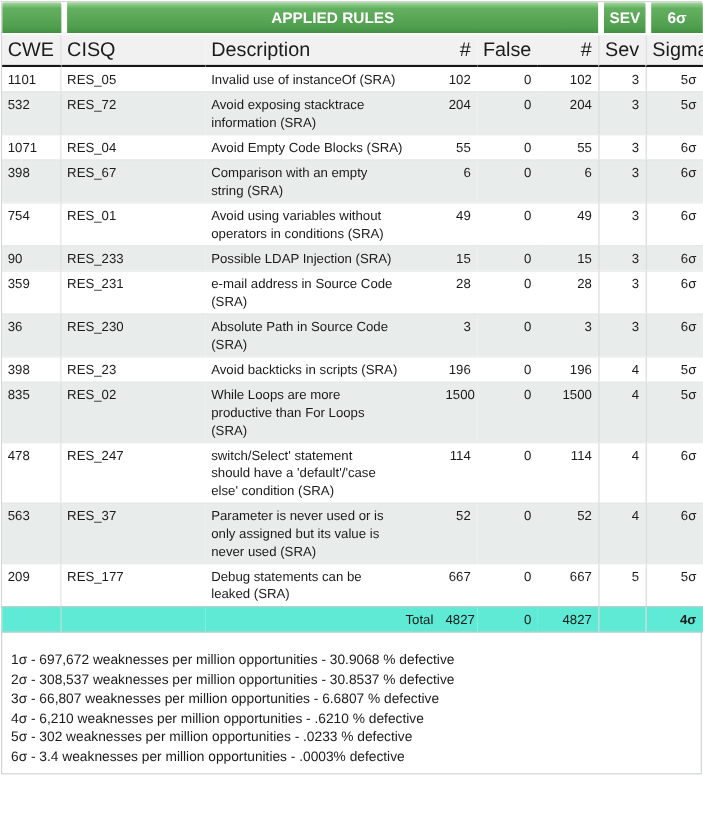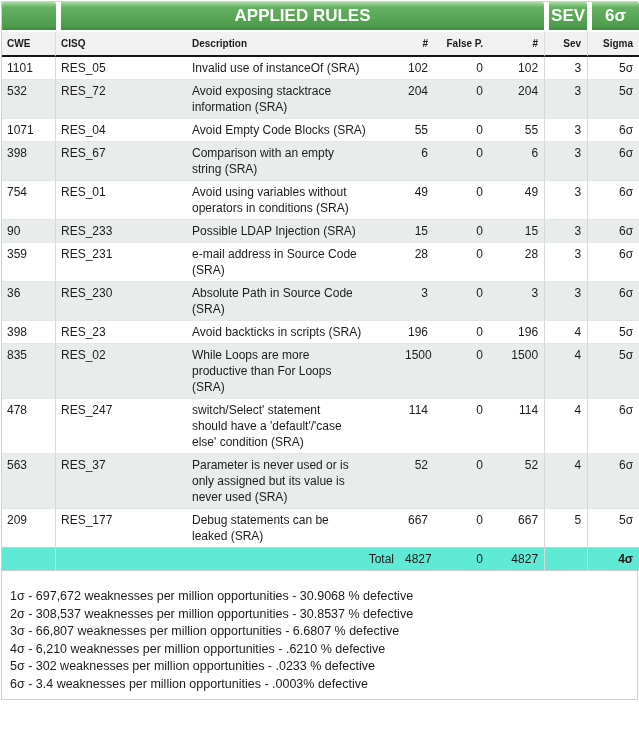--- a/index.html
+++ b/index.html
@@ -11,30 +11,30 @@
   .container { margin:1px; border:1px solid #cdd1d1; background:#fff; }
 
   table { width:100%; border-collapse:separate; border-spacing:0; table-layout:fixed; font-size:12px; }
   col.c-cwe{width:54px} col.c-cisq{width:131px} col.c-desc{width:213px}
   col.c-n1{width:34px} col.c-fp{width:55px} col.c-n2{width:55px}
   col.c-sev{width:43px} col.c-sigma{width:52px}
 
   
   tr.band th {
     background: linear-gradient(180deg,#a6dba0 0%, #63b061 20%, #509f4e 78%, #439043 100%);
-    color:#fff; font-weight:bold; font-size:17px; height:26px;
+    color:#fff; font-weight:bold; font-size:14px; height:26px;
     text-align:center; border-bottom:2px solid #ffffff; border-radius:2px 2px 0 0;
     overflow:hidden; white-space:nowrap;
   }
   tr.band th.gap { border-left:5px solid #ffffff; }
 
   
   tr.cols th {
     background:#f1f1f1; border-bottom:2px solid #161616;
-    padding:3px 6px 3px 5px; height:17px; font-size:10px; font-weight:bold;
+    padding:3px 6px 3px 5px; height:17px; font-size:18px; font-weight:normal;
     text-align:left; white-space:nowrap; overflow:hidden;
   }
   tr.cols th.num { text-align:right; }
   tr.cols th.col-cwe { border-right:1px solid #d9dddd; }
   tr.cols th.col-sev, tr.cols th.col-sigma { border-left:1px solid #d9dddd; }
 
   
   tbody td {
     padding:3px 6px 3px 5px; line-height:16px; vertical-align:top;
     background:#ffffff; border-top:1px solid #e4e7e7; overflow:hidden;

